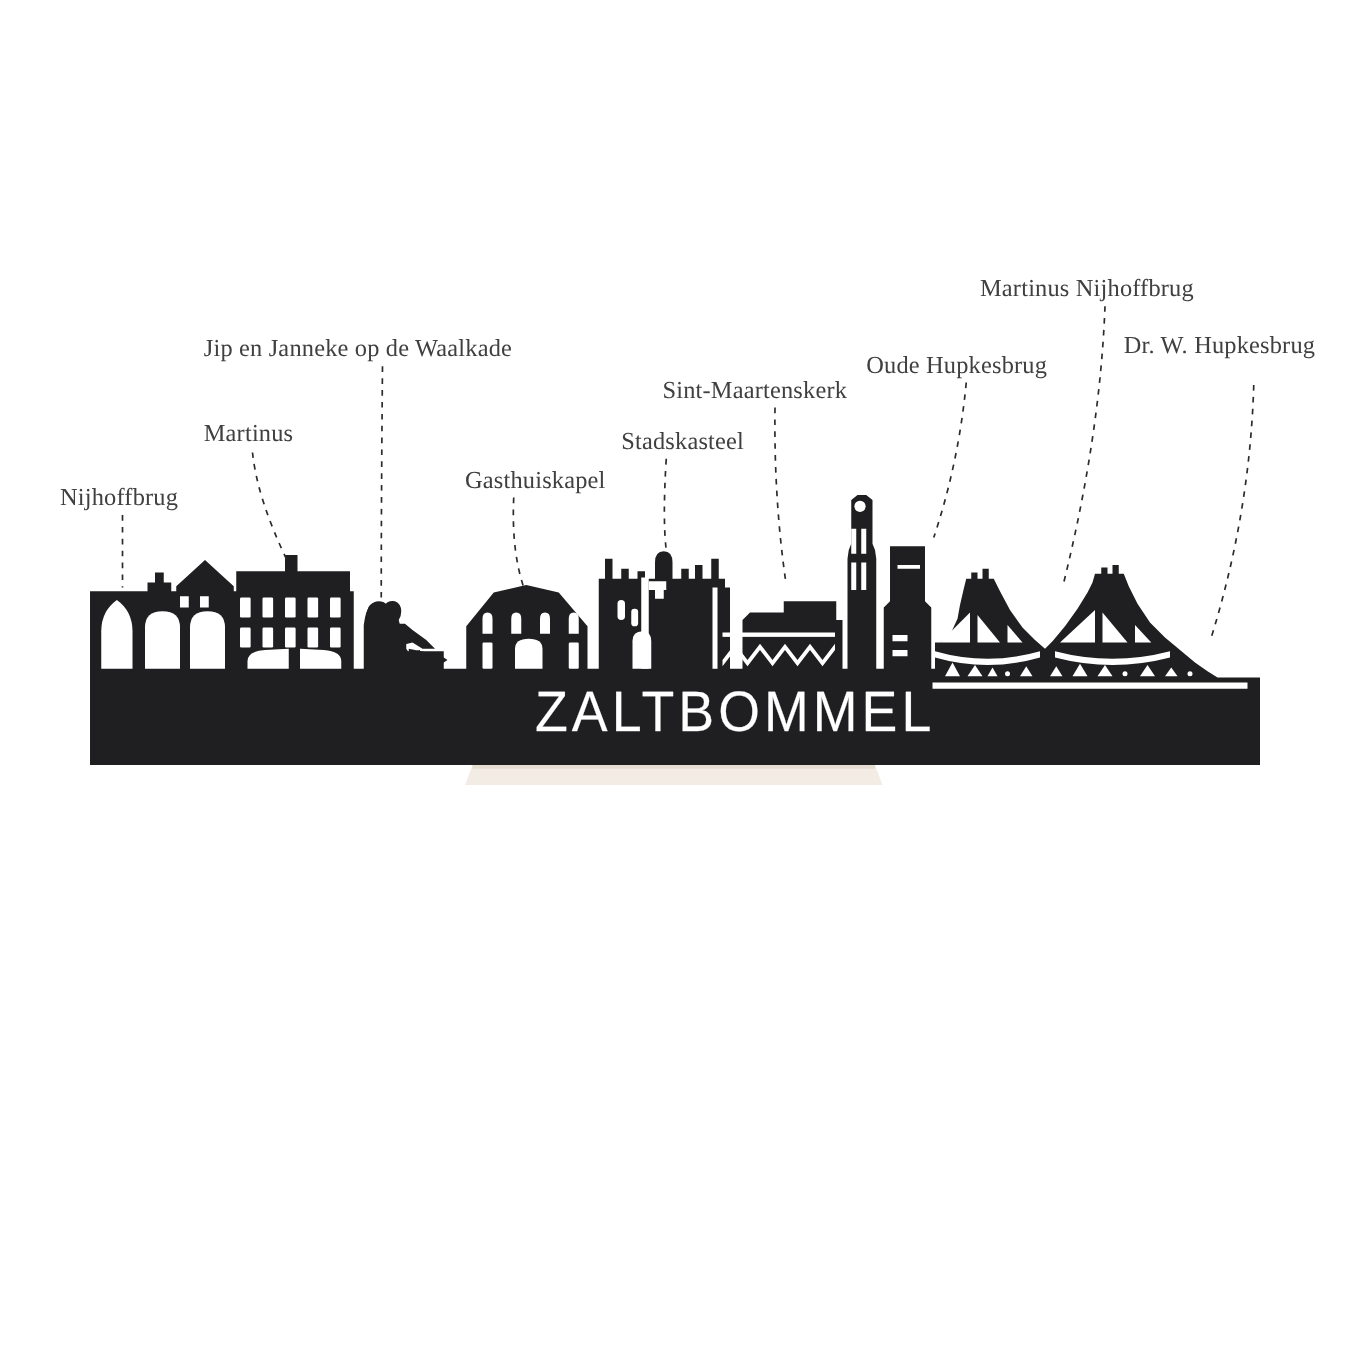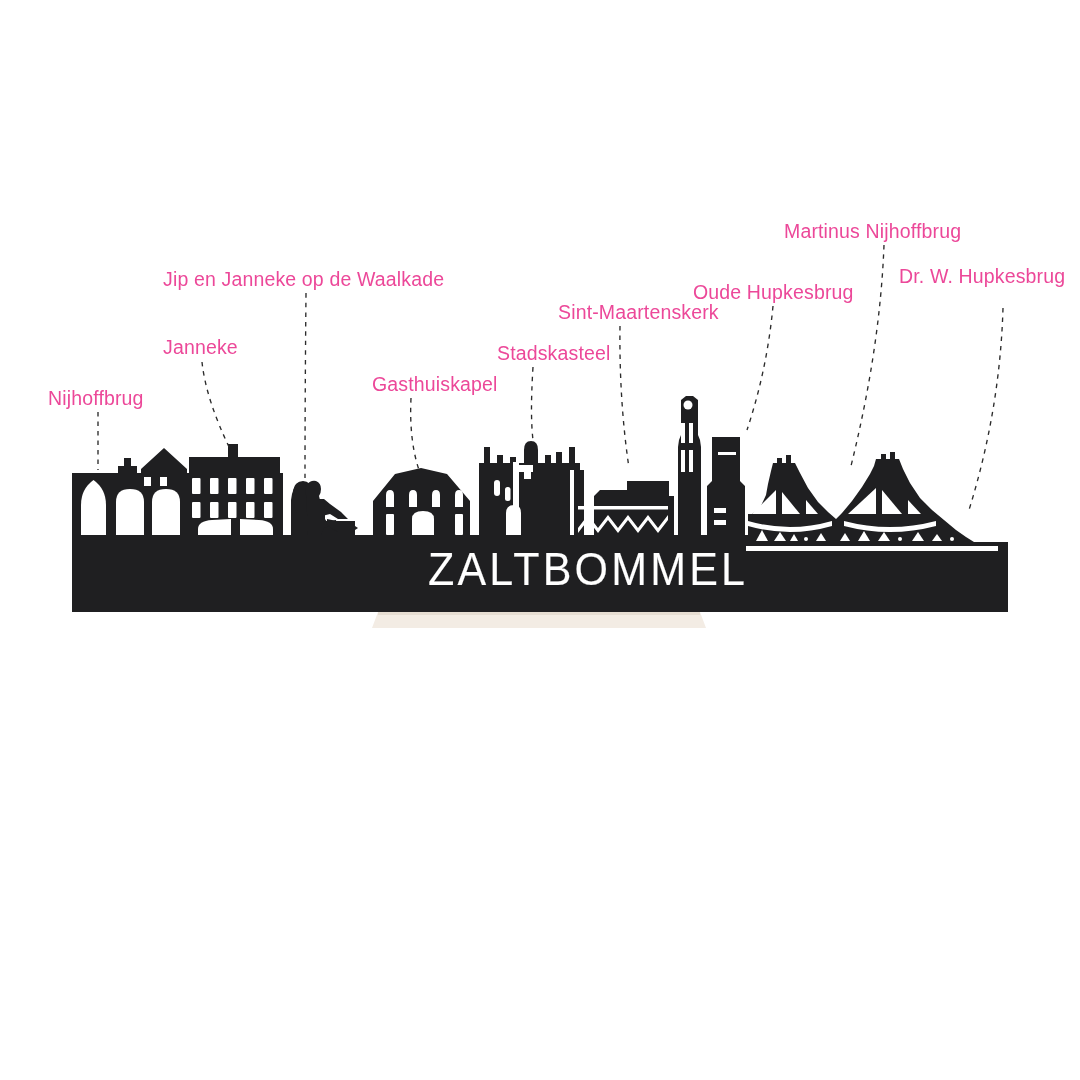--- a/index.html
+++ b/index.html
@@ -17,23 +17,23 @@
   }
   #stage {
     position: absolute;
     left: 0;
     top: 0;
     width: 1080px;
     height: 1080px;
   }
   .label {
     position: absolute;
-    font-family: Liberation Sans, sans-serif;
+    font-family: Liberation Serif, serif;
     font-size: 19.5px;
-    color: #ec4899;
+    color: #404040;
     white-space: nowrap;
     letter-spacing: 0.15px;
     line-height: 1;
   }
   svg { display: block; }
   #artwork {
     position: absolute;
     left: 0;
     top: 0;
   }
@@ -226,22 +226,22 @@
       <path d="M411 398 Q409 440 419 470"></path>
       <path d="M533 367 Q530 415 533 440"></path>
       <path d="M620 326 Q619 400 629 468"></path>
       <path d="M773 306 Q767 370 747 430"></path>
       <path d="M884 245 Q880 350 850 470"></path>
       <path d="M1003 308 Q1000 410 969 510"></path>
     </g>
   </svg>
 
   <div class="label" style="left:48px;  top:389px;">Nijhoffbrug</div>
-  <div class="label" style="left:163px; top:338px;">Janneke</div>
+  <div class="label" style="left:163px; top:338px;">Martinus</div>
   <div class="label" style="left:163px; top:270px;">Jip en Janneke op de Waalkade</div>
   <div class="label" style="left:372px; top:375px;">Gasthuiskapel</div>
   <div class="label" style="left:497px; top:344px;">Stadskasteel</div>
-  <div class="label" style="left:530px; top:303px;margin-left:28px;">Sint-Maartenskerk</div>
+  <div class="label" style="left:530px; top:303px;">Sint-Maartenskerk</div>
   <div class="label" style="left:693px; top:283px;">Oude Hupkesbrug</div>
   <div class="label" style="left:784px; top:222px;">Martinus Nijhoffbrug</div>
   <div class="label" style="left:899px; top:267px;">Dr. W. Hupkesbrug</div>
 
 </div>
 
 </body></html>

